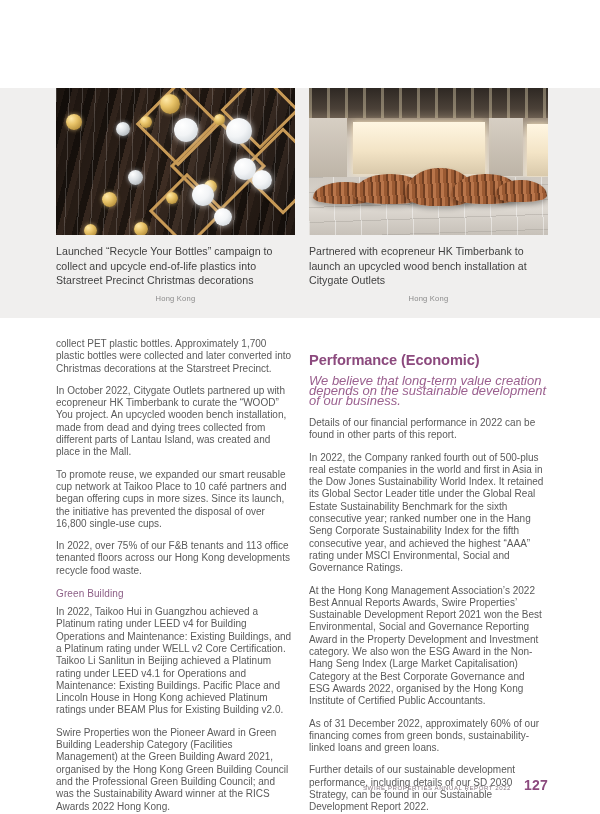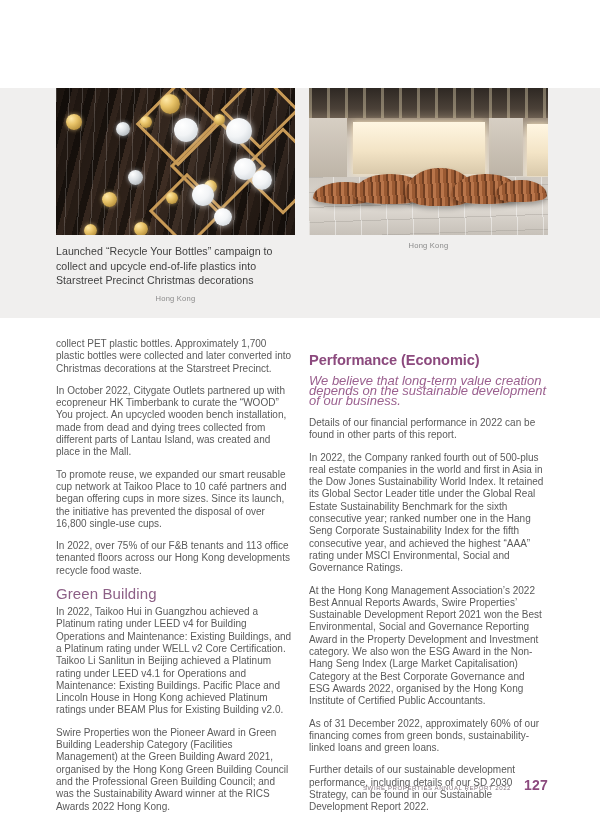--- a/index.html
+++ b/index.html
@@ -180,21 +180,21 @@
     margin: 0 0 10px 0;
     font-size: 10px;
     line-height: 12.3px;
     color: #5a5a5a;
     letter-spacing: 0.01px;
   }
   p.body:last-child { margin-bottom: 0; }
 
   h3.sub-head {
     margin: 6px 0 5px 0;
-    font-size: 15px;
+    font-size: 10px;
     line-height: 14px;
     font-weight: 400;
     color: #8c5f86;
     letter-spacing: 0.1px;
   }
 
   h2.main-head {
     margin: 14px 0 7px 0;
     font-size: 14.6px;
     line-height: 17px;
@@ -287,20 +287,21 @@
 
         <div class="mall-floor"></div>
 
         <div class="bench" style="left:4px;   top:94px;  width:64px;  height:22px;"></div>
         <div class="bench" style="left:44px;  top:86px;  width:74px;  height:30px;"></div>
         <div class="bench" style="left:96px;  top:80px;  width:70px;  height:38px;"></div>
         <div class="bench" style="left:142px; top:86px;  width:70px;  height:30px;"></div>
         <div class="bench" style="left:186px; top:92px;  width:52px;  height:22px;"></div>
       </div>
 
+      <div class="caption">Partnered with ecopreneur HK Timberbank to launch an upcycled wood bench installation at Citygate Outlets</div>
       <div class="caption-loc">Hong Kong</div>
     </div>
 
   </div>
 
   <div class="columns">
 
     <div class="col">
       <p class="body">collect PET plastic bottles. Approximately 1,700 plastic bottles were collected and later converted into Christmas decorations at the Starstreet Precinct.</p>
       <p class="body">In October 2022, Citygate Outlets partnered up with ecopreneur HK Timberbank to curate the “WOOD” You project. An upcycled wooden bench installation, made from dead and dying trees collected from different parts of Lantau Island, was created and place in the Mall.</p>

